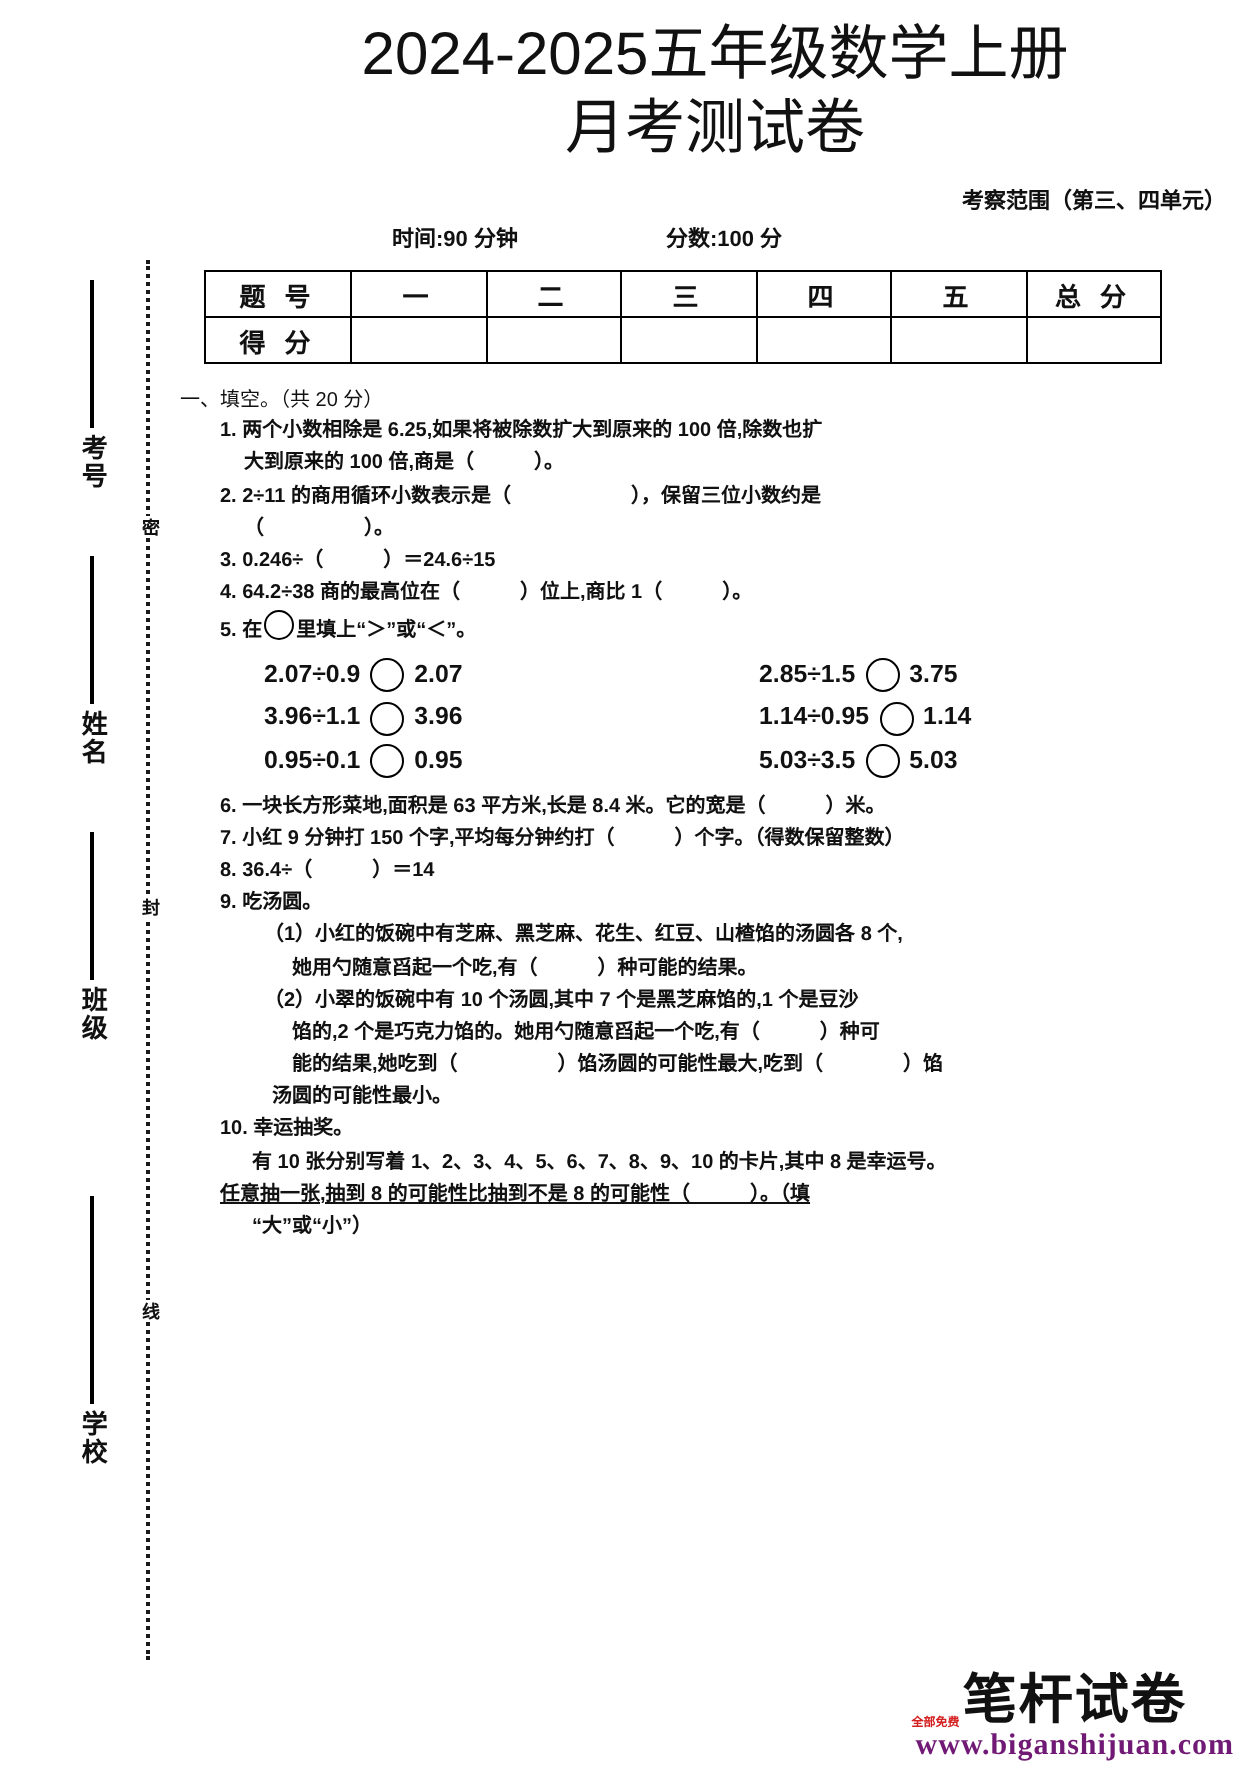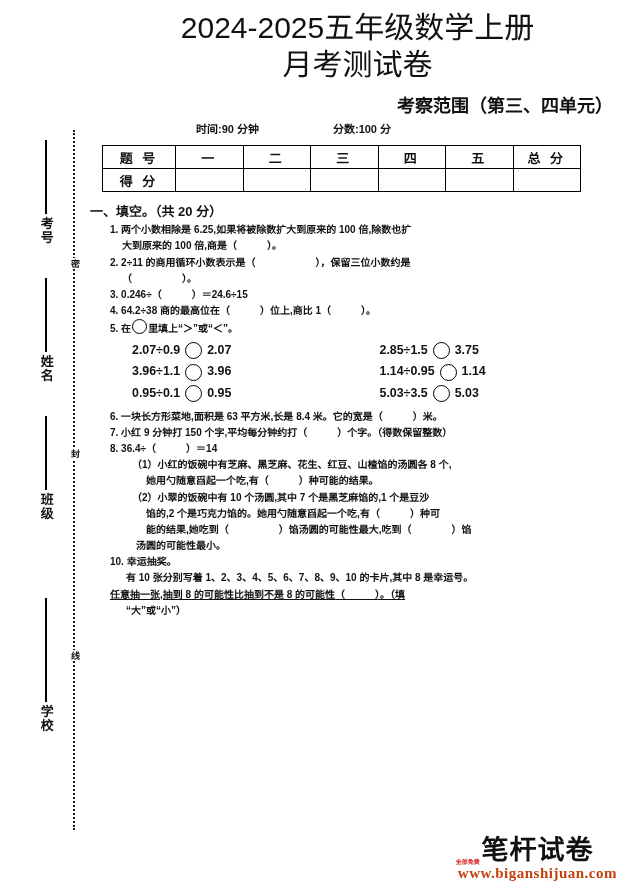--- a/index.html
+++ b/index.html
@@ -86,21 +86,21 @@
     letter-spacing: 0px;
     margin: 10px 0 0 0;
     padding: 0 6px;
   }
   .title .line2 { display: block; }
 
   .scope {
     text-align: right;
     font-family: "Liberation Sans", "DejaVu Sans", sans-serif;
     font-weight: bold;
-    font-size: 18px;
+    font-size: 11px;
     margin: 8px 14px 0 0;
   }
   .meta-row {
     display: flex;
     justify-content: flex-start;
     margin: 3px 0 0 0;
     font-family: "Liberation Sans", "DejaVu Sans", sans-serif;
     font-weight: bold;
     font-size: 11px;
   }
@@ -122,22 +122,22 @@
     font-weight: bold;
     font-size: 13px;
     letter-spacing: 3px;
     padding: 0;
   }
   table.score td.hdr { width: 72px; }
 
   
   .section-title {
     font-family: "Liberation Sans", "DejaVu Sans", sans-serif;
-    font-weight: bold;
-    font-size: 13px;
+    font-weight: normal;
+    font-size: 10px;
     margin: 9px 0 2px 2px;
   }
   .q {
     font-family: "Liberation Sans", "DejaVu Sans", sans-serif;
     font-weight: bold;
     font-size: 10px;
     line-height: 1.62;
     margin: 0 8px 0 22px;
     text-indent: -12px;
     padding-left: 12px;
@@ -189,21 +189,21 @@
     line-height: 1;
     color: #111;
   }
   .logo-url {
     font-family: "Liberation Serif", "DejaVu Serif", serif;
     font-weight: bold;
     font-size: 15px;
     letter-spacing: 0.5px;
     line-height: 1.1;
     margin-top: 1px;
-    color: #c2410c;
+    color: #701a75;
   }
   .logo-badge {
     position: absolute;
     left: -2px;
     top: 22px;
     font-family: "Liberation Sans", "DejaVu Sans", sans-serif;
     font-size: 6px;
     font-weight: bold;
     color: #d42020;
     letter-spacing: 0;
@@ -331,20 +331,21 @@
           <span>5.03÷3.5</span>
           <span class="circle"></span>
           <span>5.03</span>
         </div>
       </div>
     </div>
 
     <div class="q" style="margin-top:4px;">6. 一块长方形菜地,面积是 63 平方米,长是 8.4 米。它的宽是（　　　）米。</div>
     <div class="q">7. 小红 9 分钟打 150 个字,平均每分钟约打（　　　）个字。（得数保留整数）</div>
     <div class="q">8. 36.4÷（　　　）＝14</div>
+    <div class="q">9. 吃汤圆。</div>
 
     <div class="q sub">（1）小红的饭碗中有芝麻、黑芝麻、花生、红豆、山楂馅的汤圆各 8 个,</div>
     <div class="q cont" style="margin-left:58px;">她用勺随意舀起一个吃,有（　　　）种可能的结果。</div>
 
     <div class="q sub">（2）小翠的饭碗中有 10 个汤圆,其中 7 个是黑芝麻馅的,1 个是豆沙</div>
     <div class="q cont" style="margin-left:58px;">馅的,2 个是巧克力馅的。她用勺随意舀起一个吃,有（　　　）种可</div>
     <div class="q cont" style="margin-left:58px;">能的结果,她吃到（　　　　　）馅汤圆的可能性最大,吃到（　　　　）馅</div>
     <div class="q cont" style="margin-left:48px;">汤圆的可能性最小。</div>
 
     <div class="q" style="text-indent:-16px;padding-left:16px;">10. 幸运抽奖。</div>

